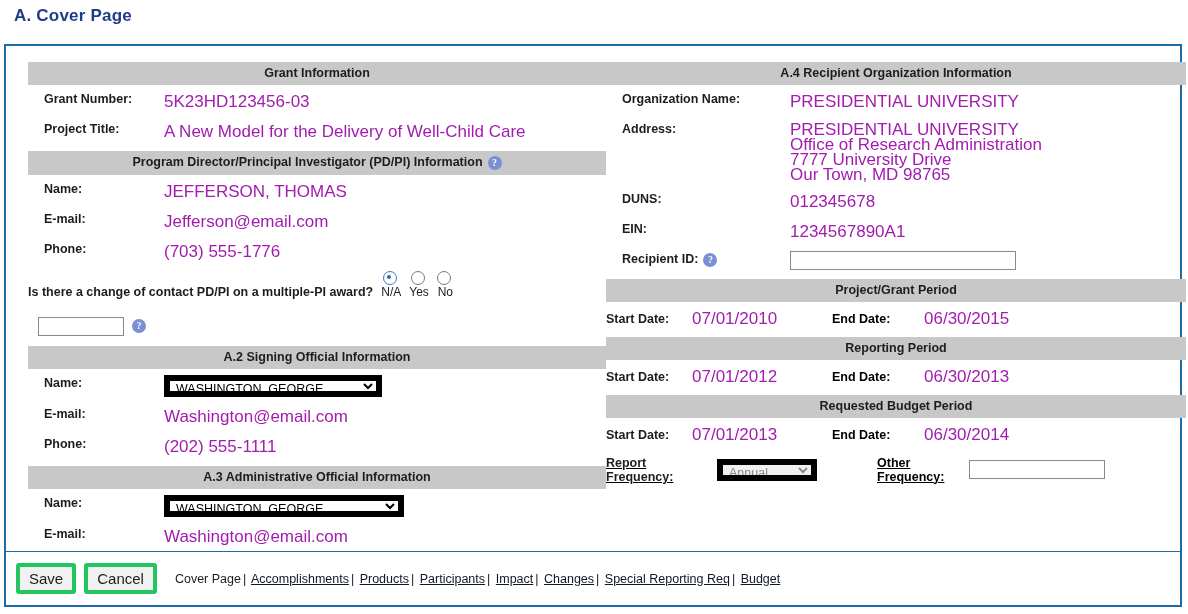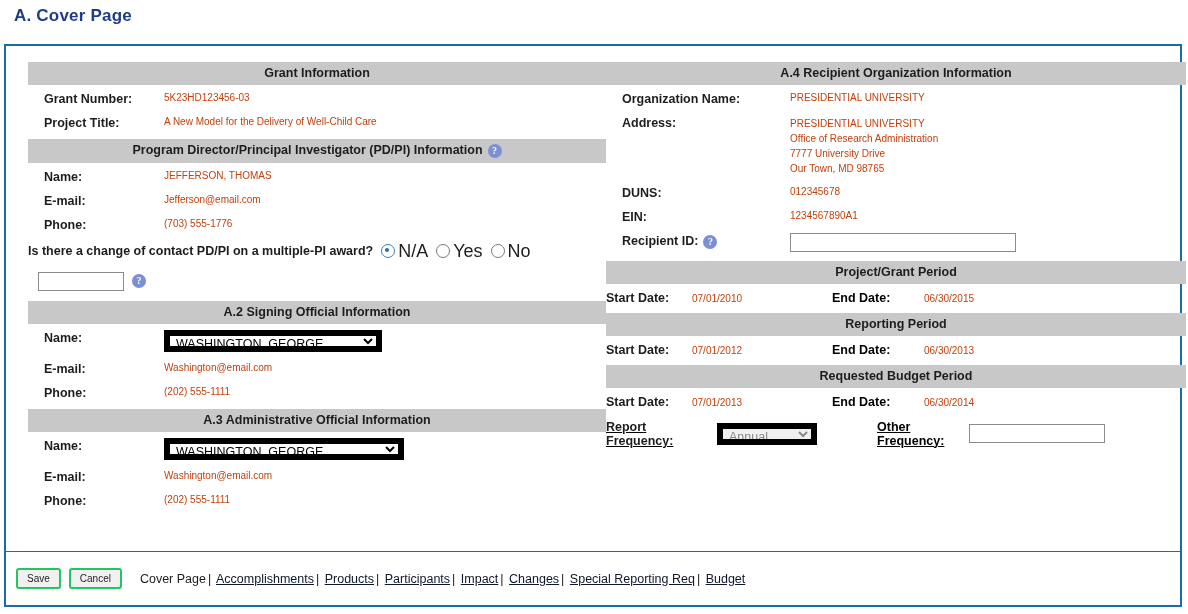--- a/index.html
+++ b/index.html
@@ -71,22 +71,22 @@
     color: #1d1d1d;
   }
   .lbl {
     font-weight: bold;
     color: #1d1d1d;
     font-size: 12.5px;
     flex: 0 0 auto;
     padding-top: 1px;
   }
   .val {
-    color: #c2410c;
-    font-size: 10px;
+    color: #a21caf;
+    font-size: 17px;
     padding-top: 1px;
   }
   .left .lbl { width: 120px; }
   .right .lbl { width: 168px; }
 
   .multiline .val { line-height: 15px; }
 
   .q-icon {
     display: inline-block;
     width: 14px;
@@ -100,32 +100,33 @@
     text-align: center;
     vertical-align: middle;
     margin-left: 5px;
     cursor: pointer;
     font-family: "Liberation Serif", serif;
   }
   .q-icon.inline-after { margin-left: 8px; }
 
   .radio-row {
     display: flex;
-    align-items: center;
-    font-size: 12.5px;
-    font-weight: bold;
-    margin-bottom: 10px;
+    align-items: flex-end;
+    font-size: 12.5px;
+    font-weight: bold;
+    margin-bottom: 18px;
     color: #1d1d1d;
   }
   .radio-opt {
     display: inline-flex;
     align-items: center;
     margin-left: 8px;
     font-weight: normal;
-    font-size: 18px;
+    font-size: 12px;
+    flex-direction: column;
   }
   .radio {
     width: 12px;
     height: 12px;
     border-radius: 50%;
     border: 1px solid #7a7a7a;
     background: #ffffff;
     display: inline-block;
     position: relative;
     margin-right: 3px;
@@ -215,23 +216,23 @@
     top: 506px;
     width: 1174px;
     height: 53px;
     display: flex;
     align-items: center;
     padding-left: 10px;
     box-sizing: border-box;
   }
   .btn {
     font-family: "Liberation Sans", sans-serif;
-    font-size: 10px;
+    font-size: 15px;
     background: #f1f1f1;
-    border: 2px solid #22c55e;
+    border: 4px solid #22c55e;
     border-radius: 3px;
     padding: 3px 9px;
     margin-right: 8px;
     cursor: pointer;
     color: #1d1d1d;
   }
   .navlinks {
     margin-left: 10px;
     font-size: 12.5px;
     color: #1d1d1d;

